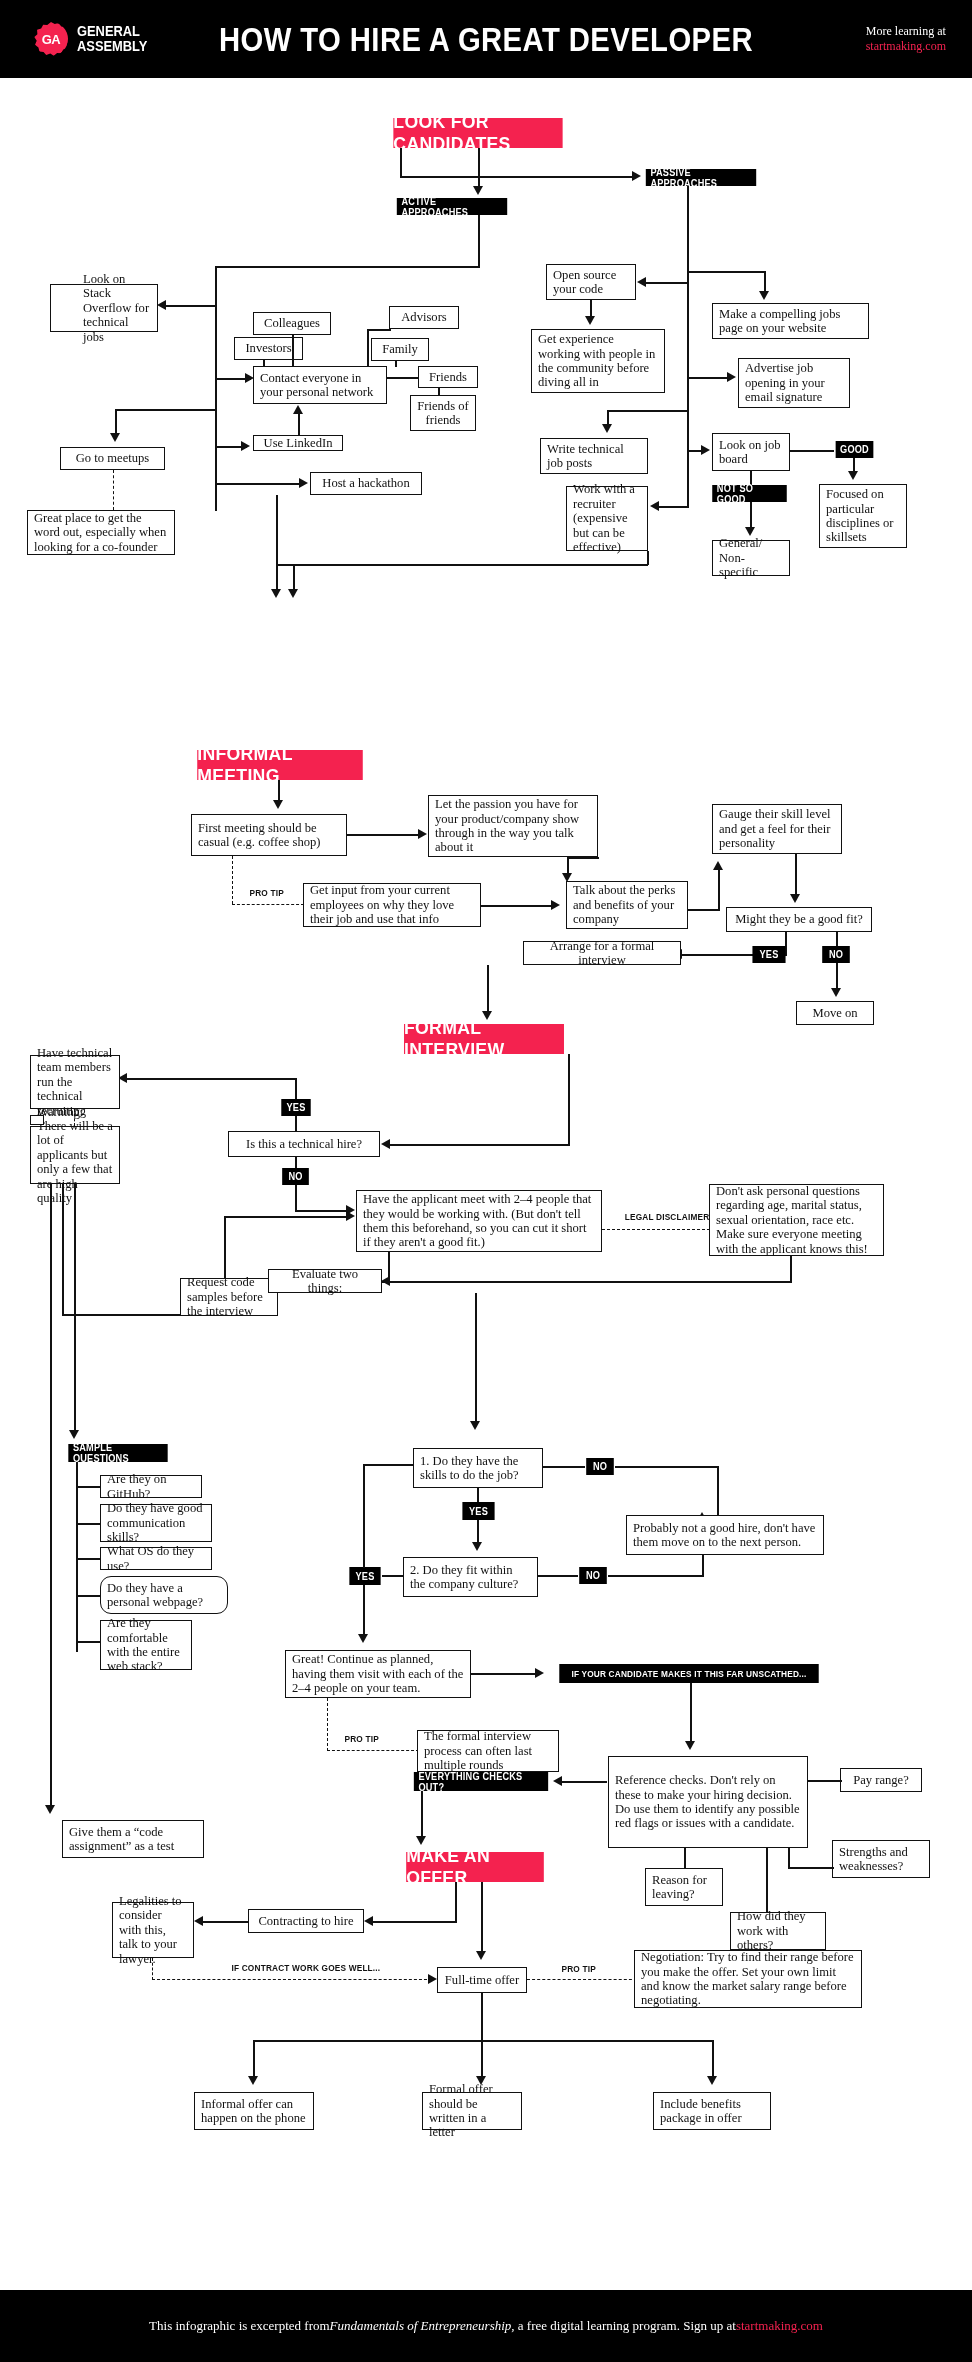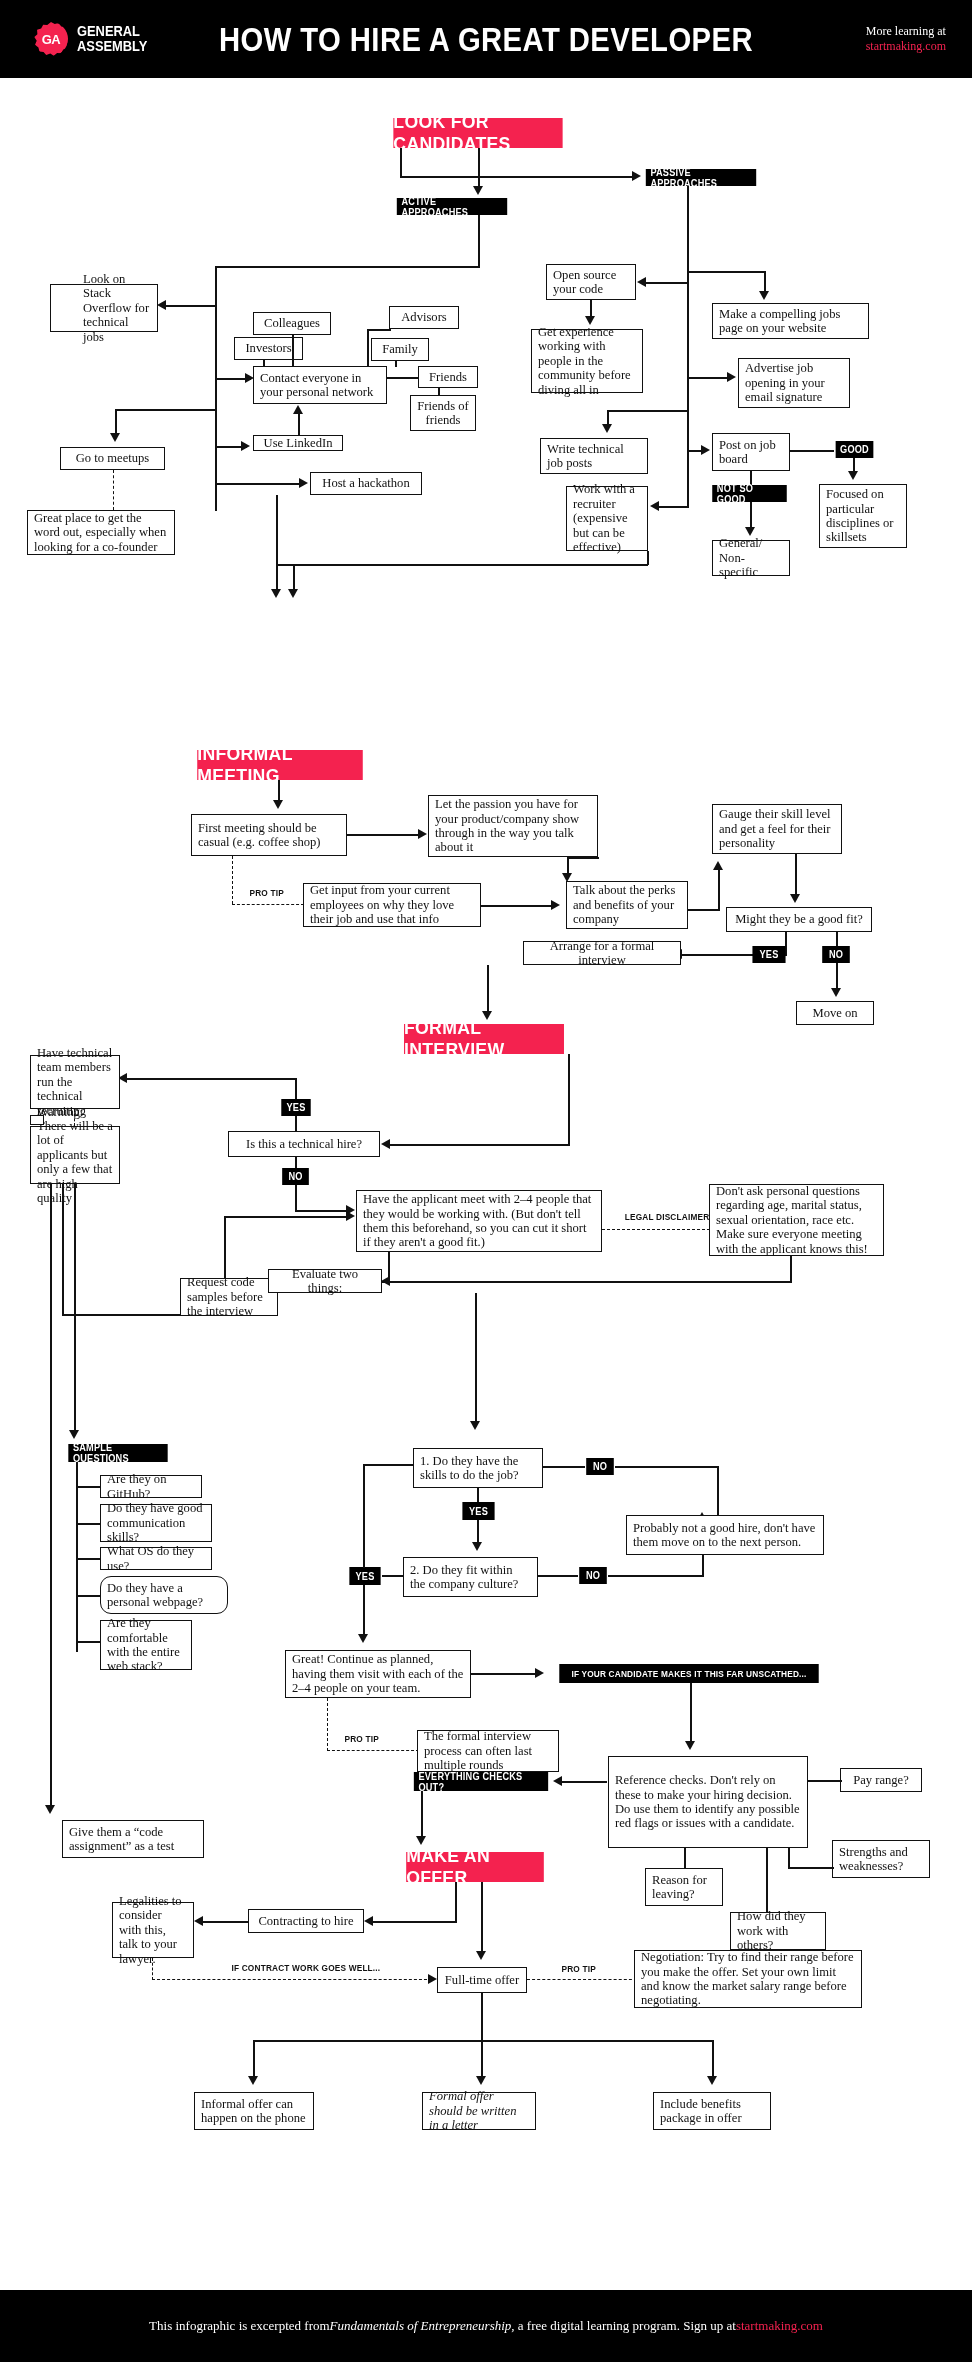--- a/index.html
+++ b/index.html
@@ -179,32 +179,32 @@
   <div class="ln lnv" style="left:764px; top:193px; height:22px;"></div>
   <div class="ar d" style="left:759px; top:213px;"></div>
   <div class="box" style="left:712px; top:225px; width:157px; height:36px;">Make a compelling jobs page on your website</div>
 
   <div class="box" style="left:546px; top:186px; width:90px; height:36px;">Open source your code</div>
   <div class="ln lnh" style="left:645px; top:204px; width:44px;"></div>
   <div class="ar l" style="left:637px; top:199px;"></div>
   <div class="ln lnv" style="left:590px; top:222px; height:18px;"></div>
   <div class="ar d" style="left:585px; top:238px;"></div>
 
-  <div class="box" style="left:531px; top:251px; width:112px; height:64px;">Get experience working with people in the community before diving all in</div>
+  <div class="box" style="left:531px; top:251px; width:134px; height:64px;">Get experience working with people in the community before diving all in</div>
 
   <div class="box" style="left:738px; top:280px; width:112px; height:50px;">Advertise job opening in your email signature</div>
   <div class="ln lnh" style="left:687px; top:299px; width:43px;"></div>
   <div class="ar r" style="left:727px; top:294px;"></div>
 
   <div class="ln lnh" style="left:607px; top:332px; width:82px;"></div>
   <div class="ln lnv" style="left:607px; top:332px; height:16px;"></div>
   <div class="ar d" style="left:602px; top:346px;"></div>
   <div class="box" style="left:540px; top:360px; width:108px; height:36px;">Write technical job posts</div>
 
-  <div class="box" style="left:712px; top:355px; width:78px; height:38px;">Post on job board</div>
+  <div class="box" style="left:712px; top:355px; width:78px; height:38px;">Look on job board</div>
   <div class="ln lnh" style="left:687px; top:372px; width:17px;"></div>
   <div class="ar r" style="left:701px; top:367px;"></div>
 
   <div class="ln lnh" style="left:789px; top:372px; width:45px;"></div>
   <div class="tag" style="left:834px; top:363px; width:41px; height:17px;">GOOD</div>
   <div class="ln lnv" style="left:853px; top:380px; height:15px;"></div>
   <div class="ar d" style="left:848px; top:393px;"></div>
   <div class="box" style="left:819px; top:406px; width:88px; height:64px;">Focused on particular disciplines or skillsets</div>
 
   <div class="ln lnv" style="left:750px; top:393px; height:15px;"></div>
@@ -438,21 +438,21 @@
   <div class="ln lnv" style="left:481px; top:1915px; height:48px;"></div>
   <div class="ln lnh" style="left:253px; top:1962px; width:460px;"></div>
   <div class="ln lnv" style="left:253px; top:1962px; height:38px;"></div>
   <div class="ar d" style="left:248px; top:1998px;"></div>
   <div class="ln lnv" style="left:481px; top:1962px; height:38px;"></div>
   <div class="ar d" style="left:476px; top:1998px;"></div>
   <div class="ln lnv" style="left:712px; top:1962px; height:38px;"></div>
   <div class="ar d" style="left:707px; top:1998px;"></div>
 
   <div class="box" style="left:194px; top:2014px; width:120px; height:38px;">Informal offer can happen on the phone</div>
-  <div class="box" style="left:422px; top:2014px; width:114px; height:38px;font-style:italic;">Formal offer should be written in a letter</div>
+  <div class="box" style="left:422px; top:2014px; width:100px; height:38px;">Formal offer should be written in a letter</div>
   <div class="box" style="left:653px; top:2014px; width:118px; height:38px;">Include benefits package in offer</div>
 
 </div>
 
 <div class="footer">
   <span>This infographic is excerpted from </span>
   <em>Fundamentals of Entrepreneurship</em>
   <span>, a free digital learning program. Sign up at </span>
   <span class="hl">startmaking.com</span>
 </div>

